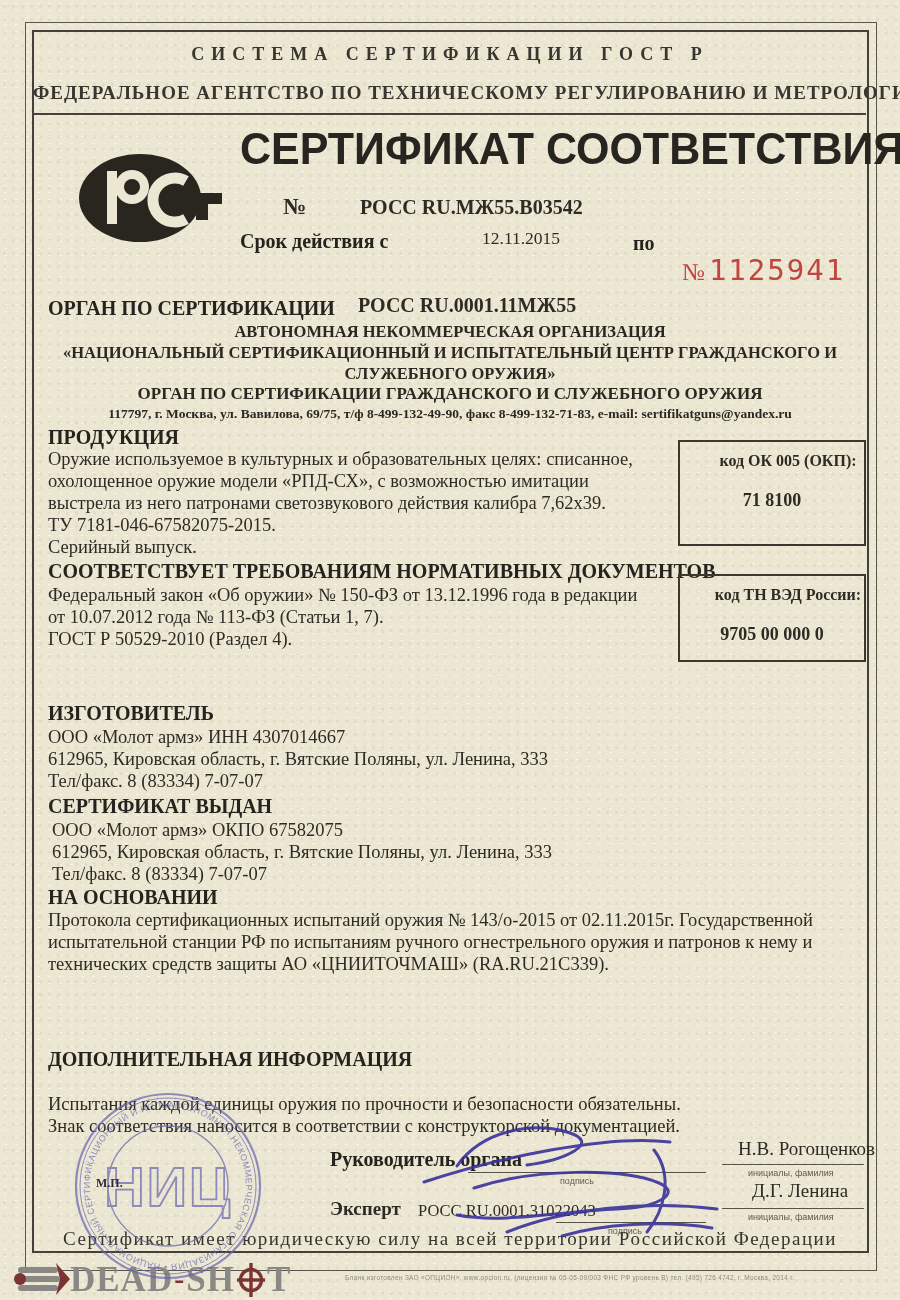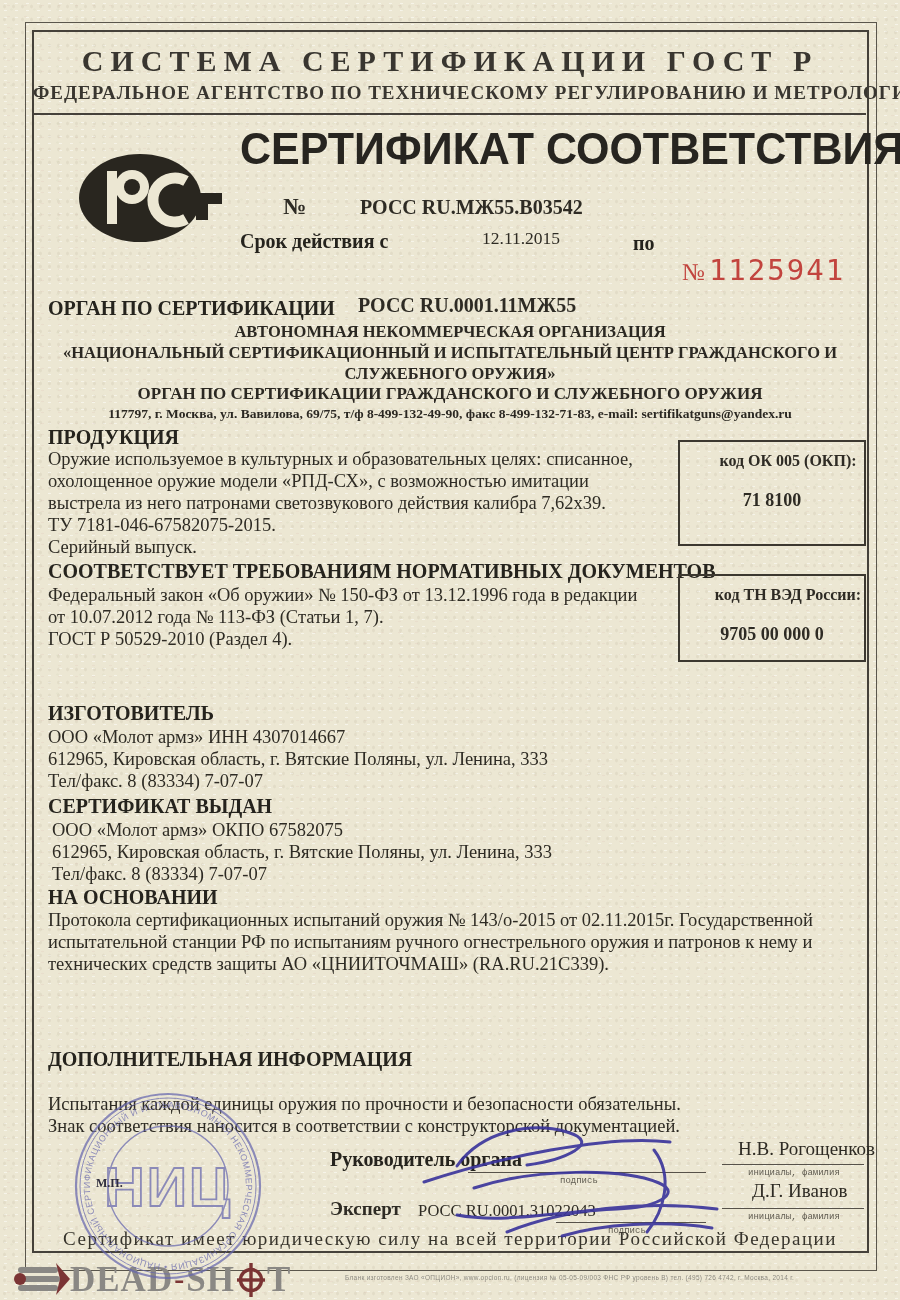--- a/index.html
+++ b/index.html
@@ -11,21 +11,21 @@
       radial-gradient(rgba(196,130,130,.09) 1px, transparent 1.6px),
       radial-gradient(rgba(150,170,130,.07) 1px, transparent 1.6px),
       radial-gradient(rgba(255,255,252,.55) 1px, transparent 1.6px);
     background-size:9px 13px,17px 11px,23px 19px,11px 7px;
     font-family:"Liberation Serif",serif;color:#2e2b24;
   }
   .abs{position:absolute;white-space:nowrap;}
   .ctr{text-align:center;}
   .border-outer{position:absolute;left:25px;top:22px;width:850px;height:1247px;border:1px solid #5a564c;}
   .border-inner{position:absolute;left:32px;top:30px;width:833px;height:1219px;border:2px solid #45413a;}
-  .hdr1{left:33px;top:44px;width:834px;font-size:30px;font-weight:bold;letter-spacing:7px;color:#393630;}
+  .hdr1{left:33px;top:44px;width:834px;font-size:18px;font-weight:bold;letter-spacing:7px;color:#393630;}
   .hdr2{left:33px;top:82px;width:834px;font-size:19px;font-weight:bold;letter-spacing:1px;color:#393630;}
   .hsep{position:absolute;left:34px;top:113px;width:832px;border-top:2px solid #45413a;}
   .doc-title{left:240px;top:124px;width:620px;font-family:"Liberation Sans",sans-serif;font-size:43px;font-weight:bold;color:#272520;transform:scaleY(1.04);}
   .lbl{font-size:20px;font-weight:bold;color:#25231d;}
   .bodyln{font-size:18.5px;}
   .no-lbl{left:283px;top:194px;font-size:23px;font-weight:bold;}
   .no-val{left:360px;top:196px;font-size:20px;font-weight:bold;}
   .val-lbl{left:240px;top:230px;}
   .val-from{left:482px;top:228px;font-size:17.5px;}
   .val-to{left:633px;top:232px;}
@@ -54,21 +54,21 @@
   .bas-lbl{left:48px;top:886px;}
   .b0{top:910px;}.b1{top:932px;}.b2{top:954px;}
   .add-lbl{left:48px;top:1048px;}
   .a0{top:1072px;}.a1{top:1094px;}.a2{top:1116px;}
   .head-lbl{left:330px;top:1148px;}
   .sigline{position:absolute;border-bottom:1px solid #57524a;}
   .sl1{left:468px;top:1172px;width:238px;}
   .sl2{left:556px;top:1222px;width:150px;}
   .nl1{left:722px;top:1164px;width:142px;}
   .nl2{left:722px;top:1208px;width:142px;}
-  .cap{position:absolute;font-family:Liberation Mono, monospace;font-size:9px;color:#5f5b50;white-space:nowrap;}
+  .cap{position:absolute;font-family:Liberation Sans, sans-serif;font-size:9px;color:#5f5b50;white-space:nowrap;}
   .head-name{left:738px;top:1138px;font-size:19px;}
   .exp-name{left:752px;top:1180px;font-size:19px;}
   .exp-lbl{left:330px;top:1198px;font-size:19px;font-weight:bold;}
   .exp-code{left:418px;top:1201px;font-size:16.5px;}
   .mp{left:96px;top:1176px;font-size:12px;color:#2e2c3c;font-weight:bold;z-index:5;}
   .legal{left:33px;top:1228px;width:834px;font-size:19px;letter-spacing:1.5px;color:#37342c;}
   .stampwrap{position:absolute;left:48px;top:1082px;width:240px;height:200px;opacity:.72;z-index:4;}
   .sigwrap{position:absolute;left:412px;top:1116px;width:330px;height:130px;z-index:4;}
   .logo{position:absolute;left:78px;top:152px;width:160px;height:95px;}
   .ds{position:absolute;left:12px;top:1258px;height:42px;display:flex;align-items:center;}
@@ -183,21 +183,21 @@
   <div class="sigline sl1"></div>
   <div class="cap" style="left:560px;top:1176px;">подпись</div>
   <div class="abs head-name">Н.В. Рогощенков</div>
   <div class="sigline nl1"></div>
   <div class="cap" style="left:748px;top:1168px;">инициалы, фамилия</div>
 
   <div class="abs exp-lbl">Эксперт</div>
   <div class="abs exp-code">РОСС RU.0001.31022043</div>
   <div class="sigline sl2"></div>
   <div class="cap" style="left:608px;top:1226px;">подпись</div>
-  <div class="abs exp-name">Д.Г. Иванов</div>
+  <div class="abs exp-name">Д.Г. Ленина</div>
   <div class="sigline nl2"></div>
   <div class="cap" style="left:748px;top:1212px;">инициалы, фамилия</div>
 
   <div class="sigwrap">
     <svg width="330" height="130" viewBox="0 0 330 130">
       <g fill="none" stroke="#39339b" stroke-width="3" stroke-linecap="round" opacity="0.9">
         <path d="M45 50 C70 14 120 6 155 16 C192 27 152 44 115 49"></path>
         <path d="M12 66 C85 42 195 18 258 26"></path>
         <path d="M62 72 C122 52 212 52 247 67 C272 78 242 92 205 93 C150 95 92 108 45 99"></path>
         <path d="M95 116 C152 93 232 84 305 93"></path>

